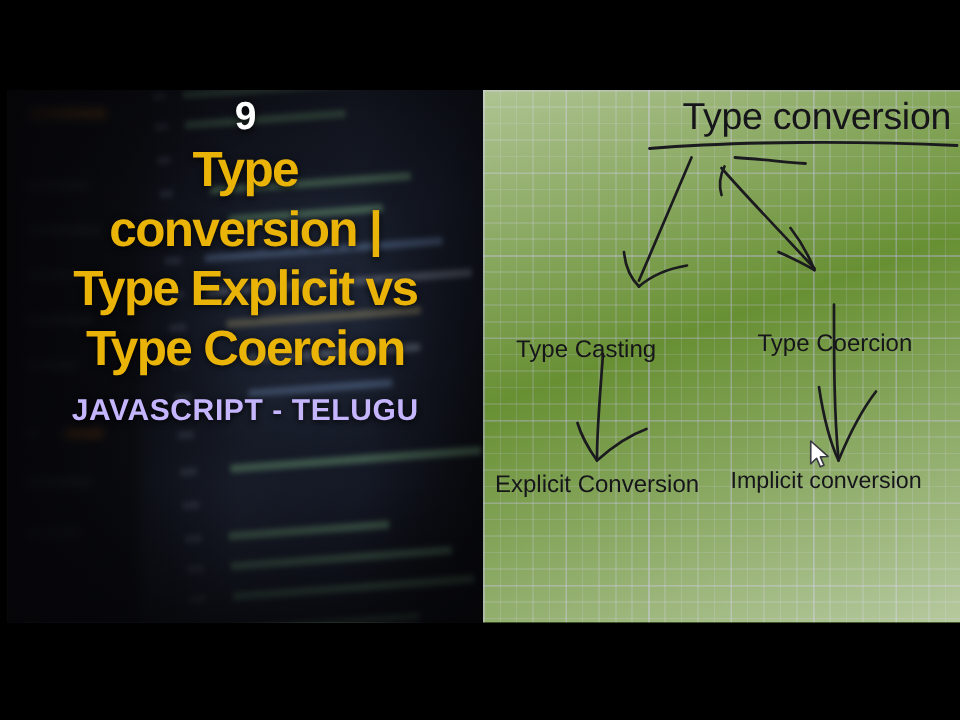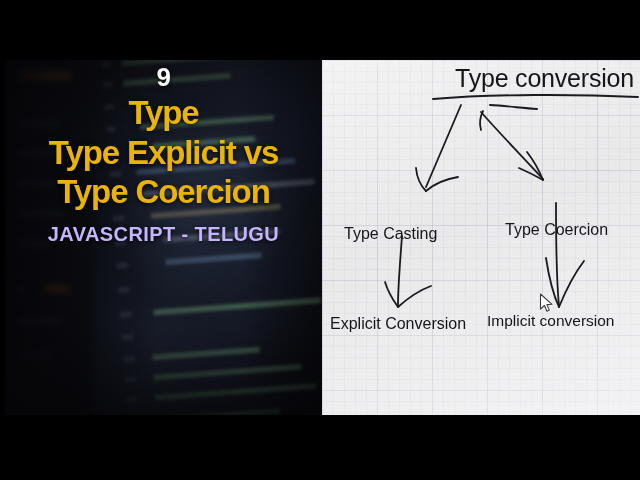--- a/index.html
+++ b/index.html
@@ -127,21 +127,21 @@
     font-weight:bold;
     letter-spacing:0.4px;
     margin-top:11px;
     text-shadow:0 1px 4px rgba(0,0,0,.85);
   }
 
   
   #whiteboard-panel {
     position:relative;
     width:318px; height:360px;
-    background:#e5e5e5;
+    background:#4d7c0f;
     overflow:hidden;
     border-top:2px solid #000;
     border-bottom:3px solid #000;
   }
   .grid-fine {
     position:absolute; inset:0;
     background-image:
       repeating-linear-gradient(to right, rgba(176,176,206,0.22) 0 1px, transparent 1px 11px),
       repeating-linear-gradient(to bottom, rgba(176,176,206,0.20) 0 1px, transparent 1px 11px);
   }
@@ -241,20 +241,21 @@
         <div class="cl g" style="left:26px;top:334px;width:110px"></div>
 
       </div>
 
       <div class="photo-vignette"></div>
 
       <div class="thumb-text">
         <div id="thumb-episode">9</div>
         <div id="thumb-title">
           <div>Type</div>
+          <div>conversion |</div>
           <div>Type Explicit vs</div>
           <div>Type Coercion</div>
         </div>
         <div id="thumb-subtitle">JAVASCRIPT - TELUGU</div>
       </div>
     </div>
 
     <div id="whiteboard-panel">
 
       <div class="grid-fine"></div>

